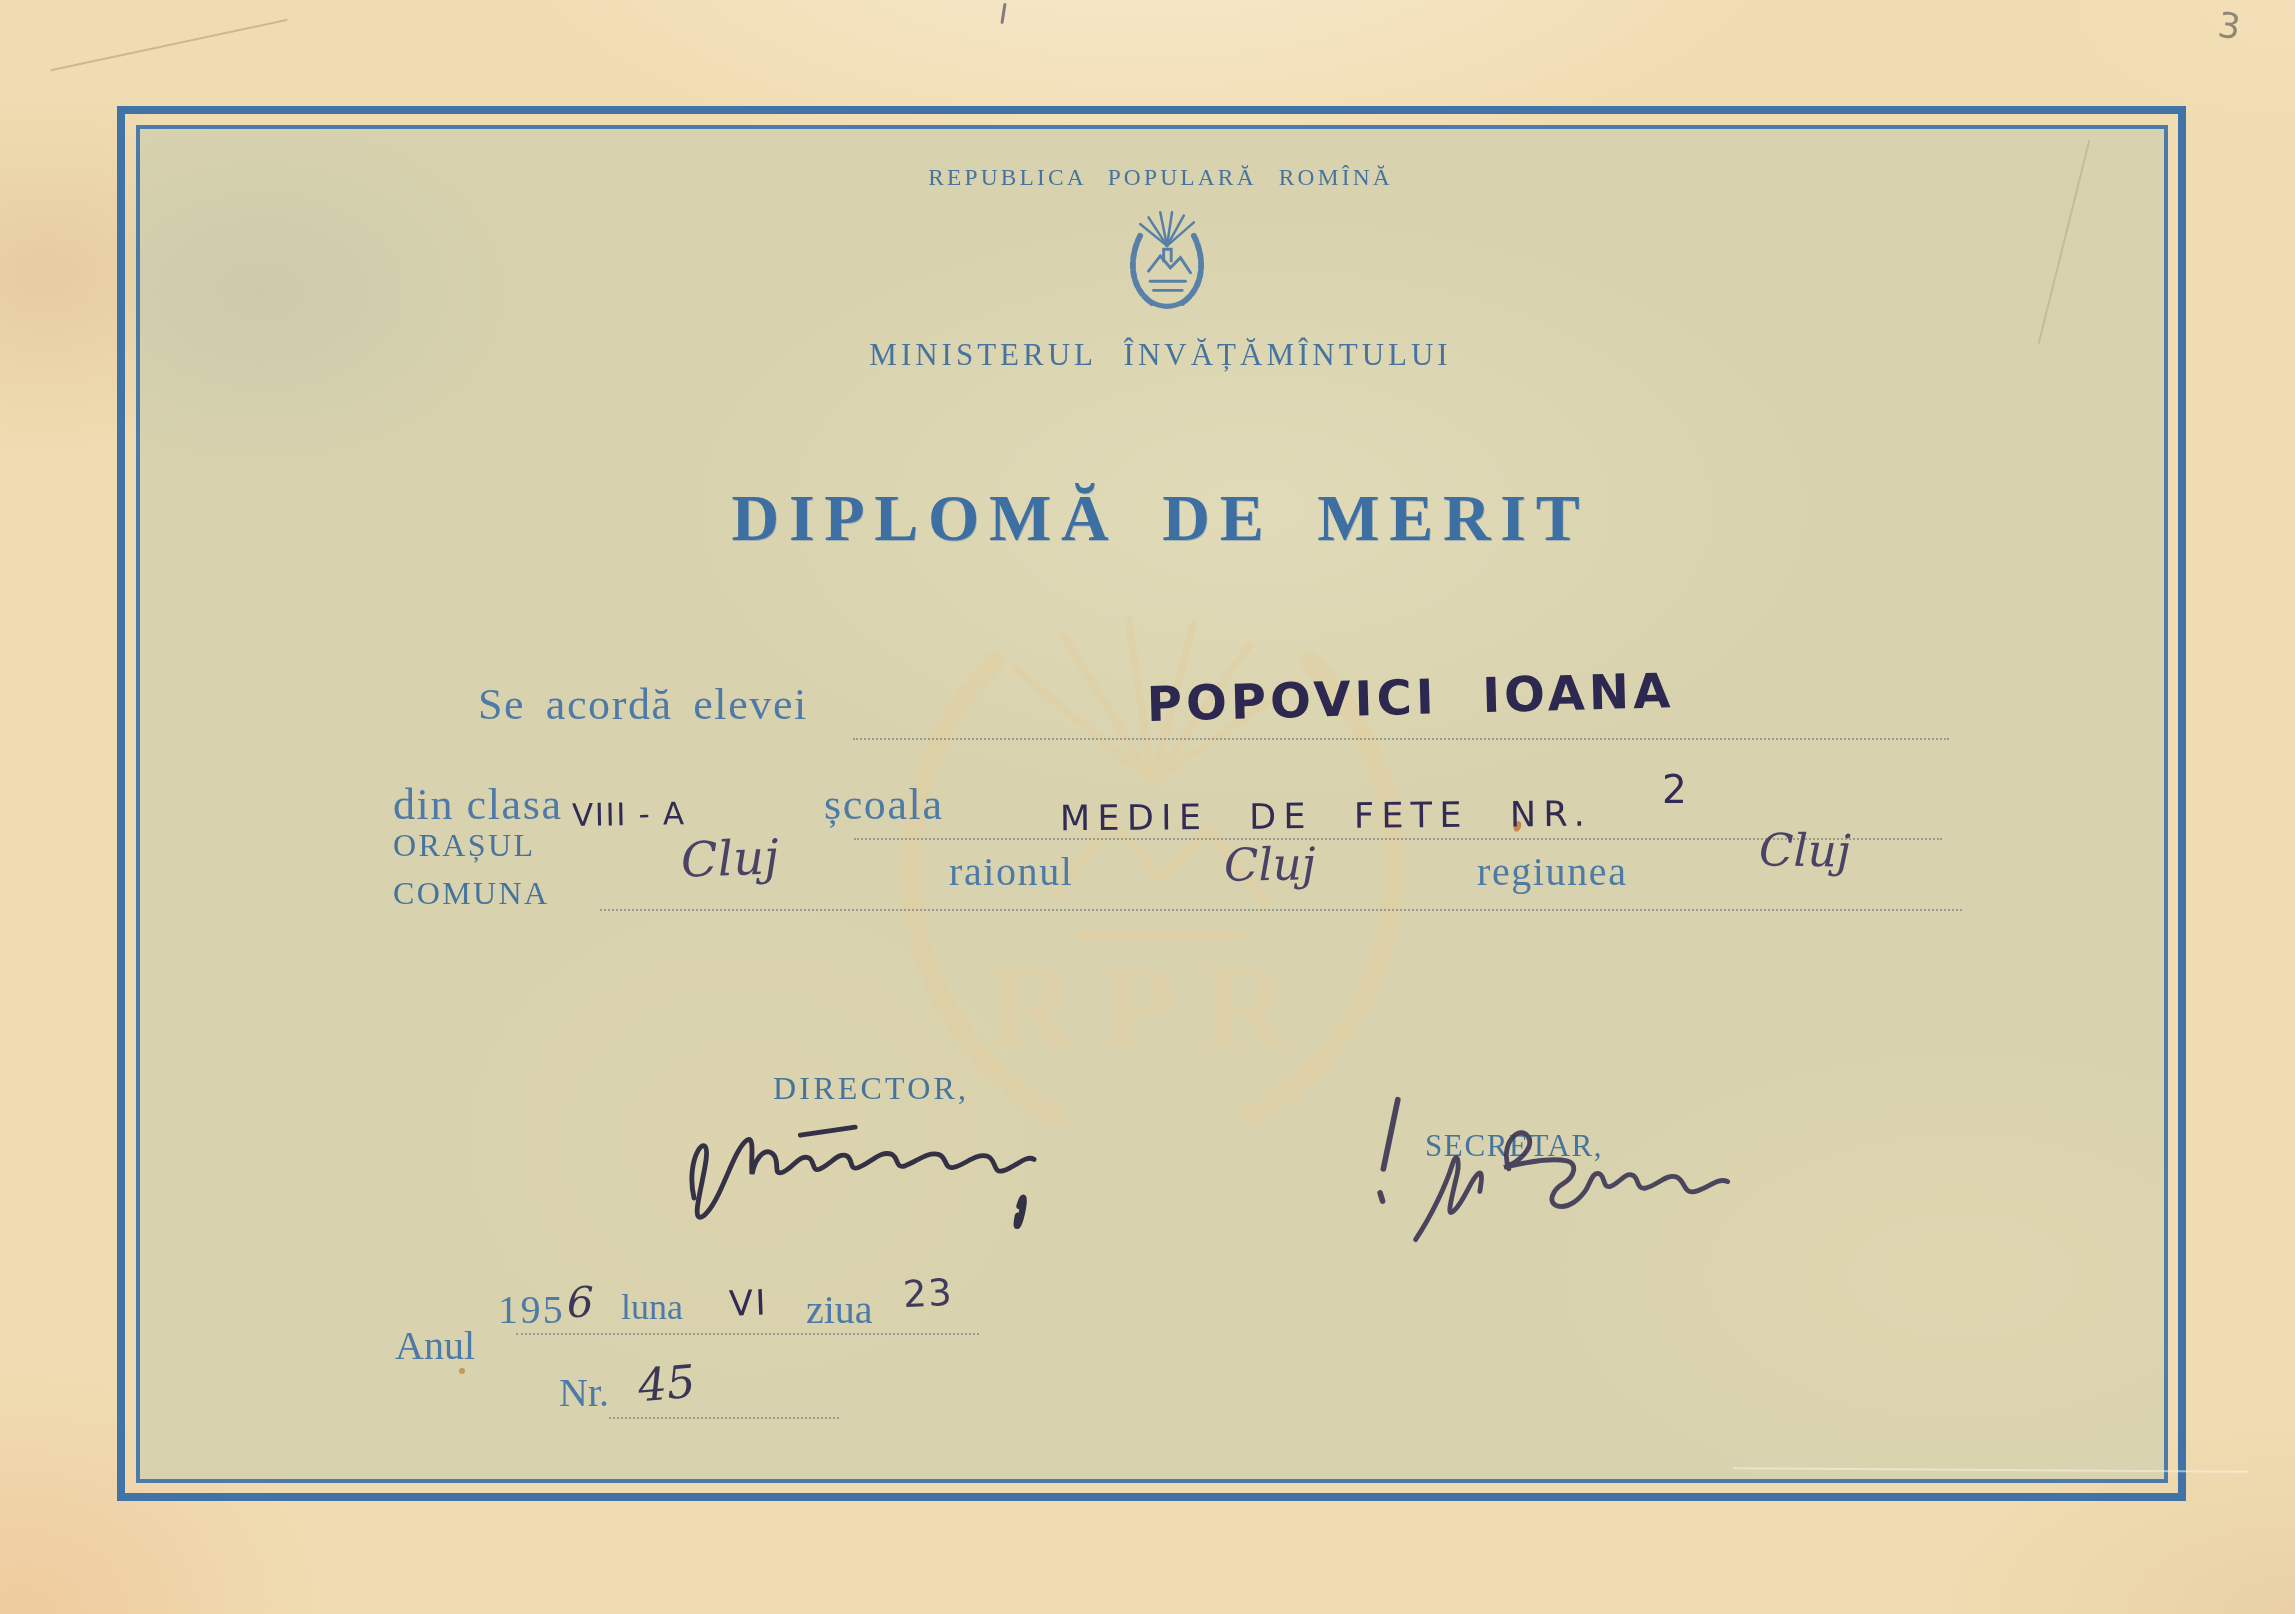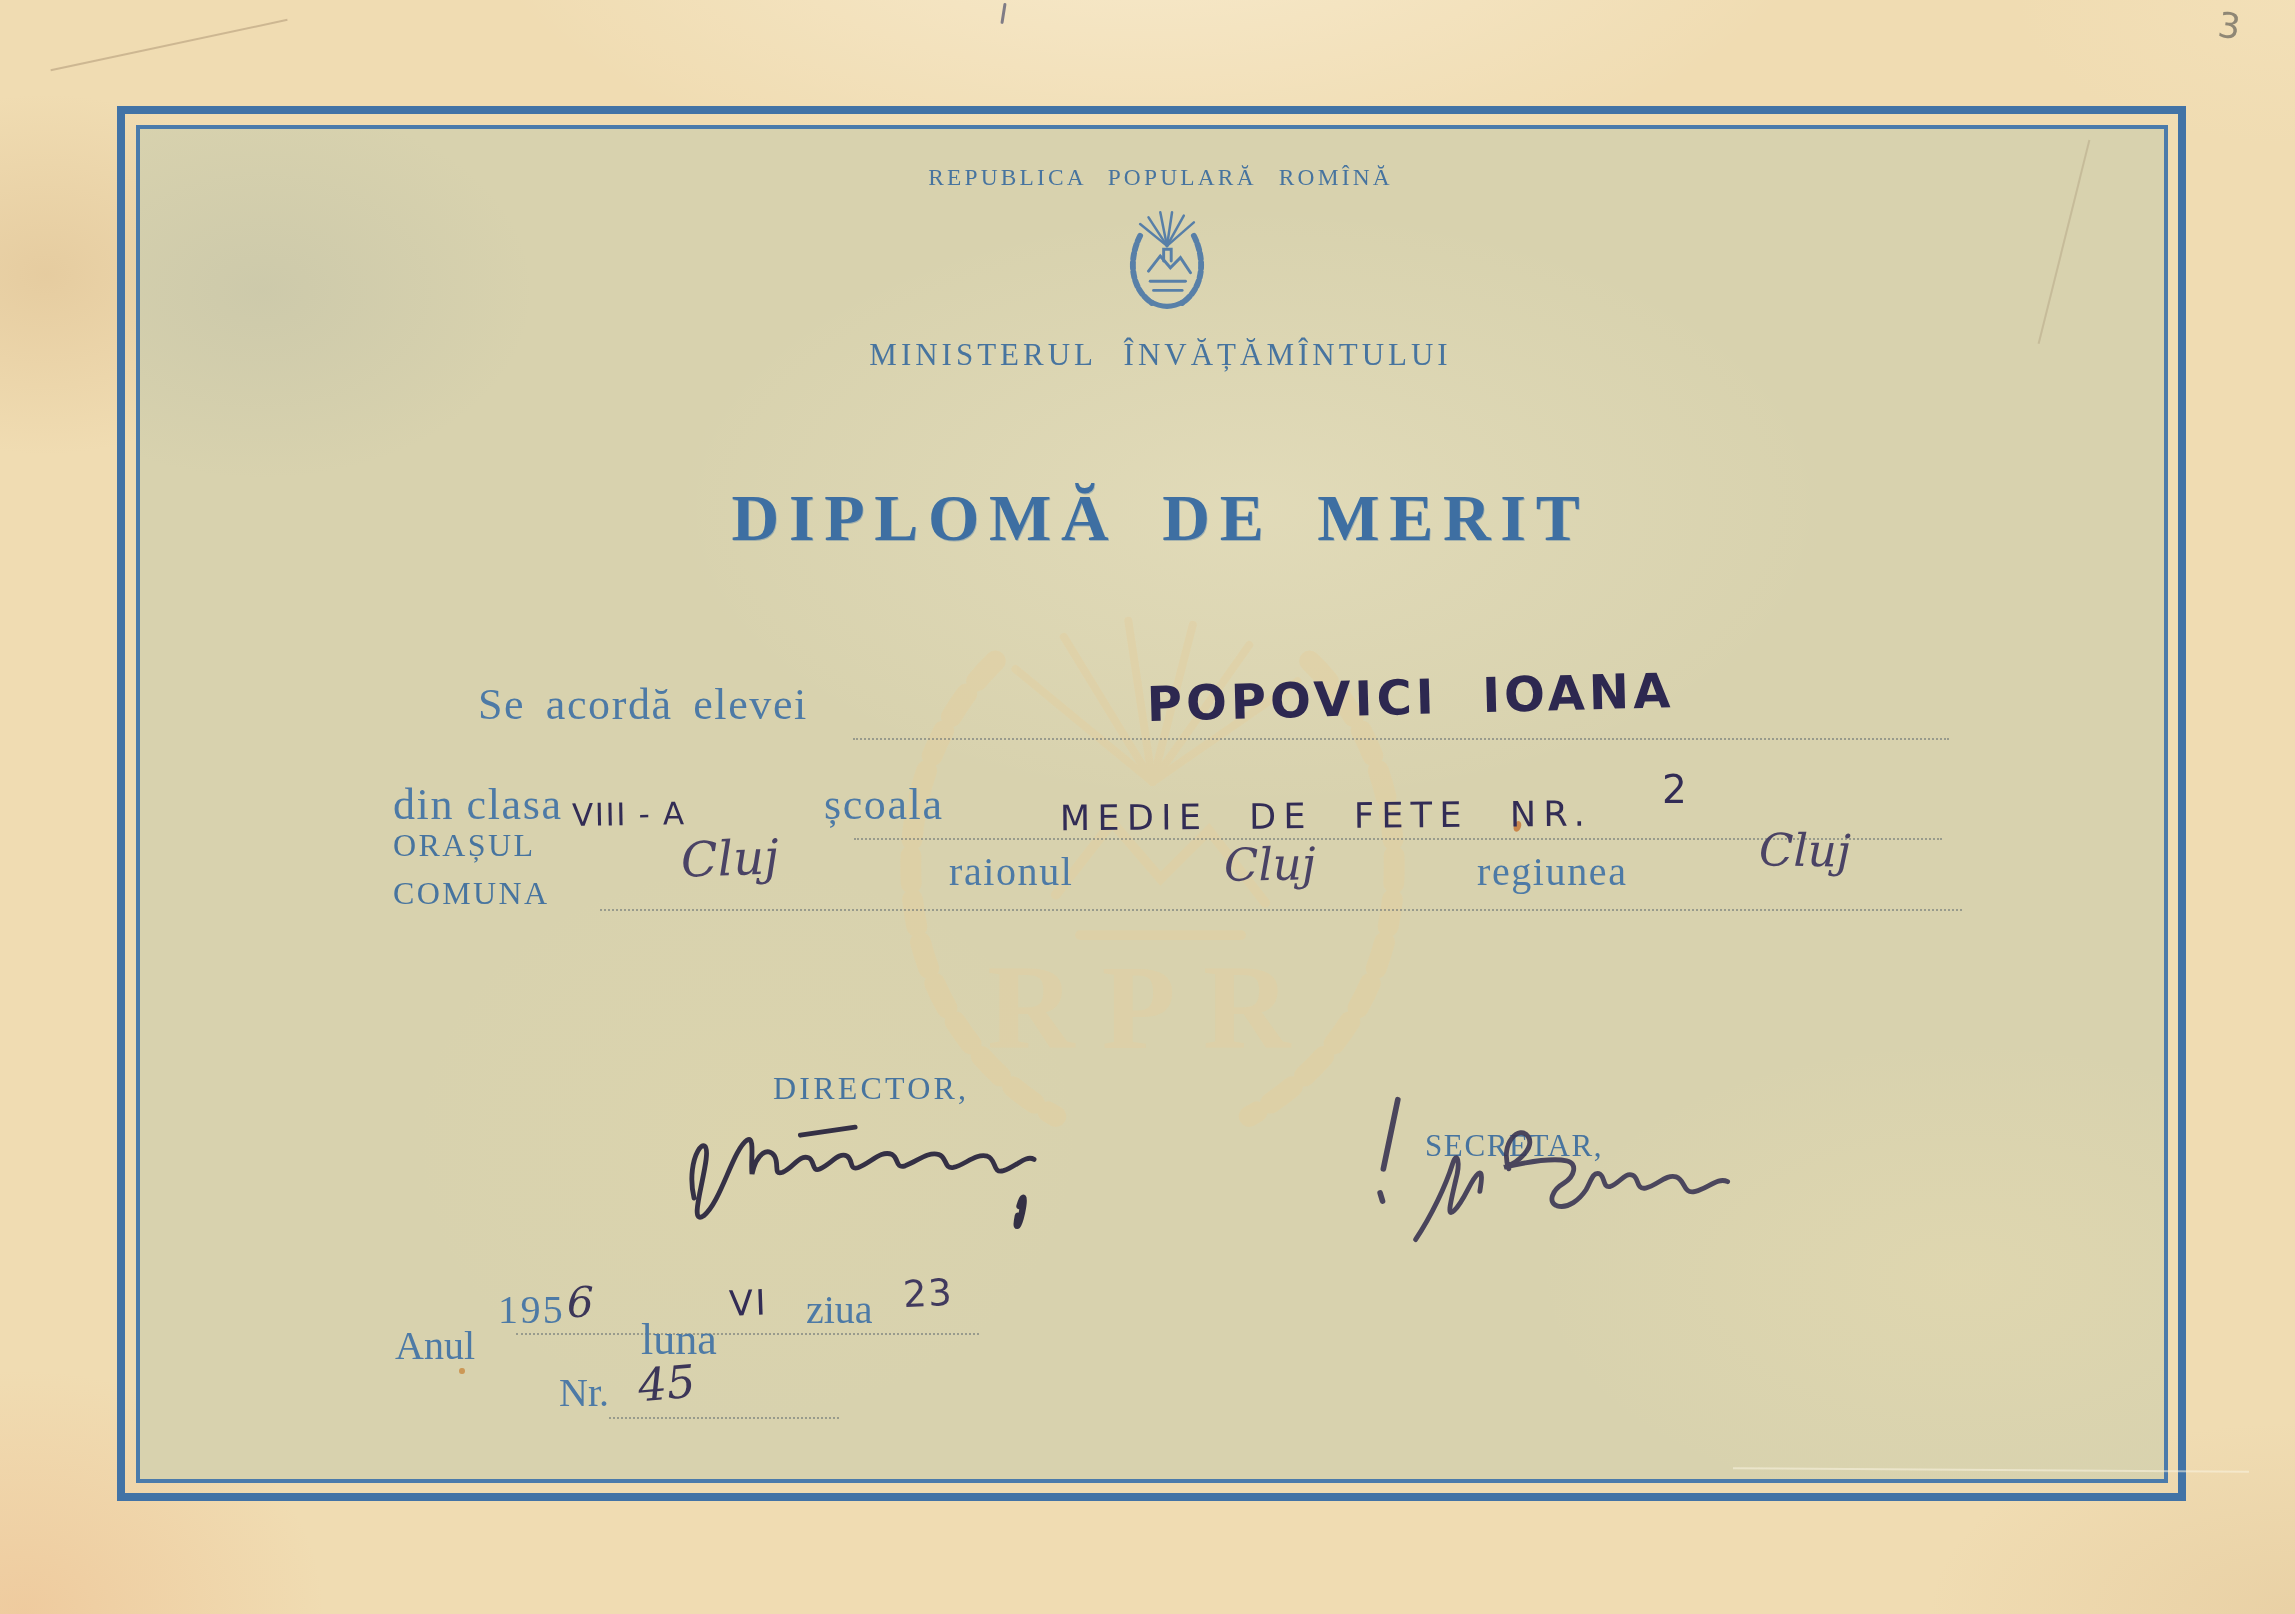--- a/index.html
+++ b/index.html
@@ -176,21 +176,21 @@
                    C334,109 330,124 342,122 C356,119 368,104 380,108 C392,112 388,130 404,126
                    C420,122 432,108 444,114"></path>
         </g>
       </svg>
     </div>
 
     <div class="dotline" style="left:516px;top:1333px;width:463px;"></div>
     <div class="print-italic" style="left:395px;top:1286px;font-size:40px;margin-top:36px;">Anul</div>
     <div class="print-italic" style="left:498px;top:1286px;font-size:40px;letter-spacing:2.4px;">195</div>
     <div class="hand-cursive" style="left:567px;top:1278px;font-size:42px;color:#3c3658;">6</div>
-    <div class="print-italic" style="left:641px;top:1286px;font-size:44px;margin-top:28px;">luna</div>
+    <div class="print-italic" style="left:621px;top:1286px;font-size:36px;">luna</div>
     <div class="hand-caps" style="left:729px;top:1283px;font-size:35px;letter-spacing:2.4px;transform:rotate(-2deg);">VI</div>
     <div class="print-italic" style="left:806px;top:1286px;font-size:40px;">ziua</div>
     <div class="hand-caps" style="left:903px;top:1272px;font-size:37px;letter-spacing:1.6px;transform:rotate(-3deg);color:#413a5e;">23</div>
 
     <div class="dotline" style="left:609px;top:1417px;width:230px;"></div>
     <div class="print-italic" style="left:559px;top:1369px;font-size:40px;">Nr.</div>
     <div class="hand-cursive" style="left:638px;top:1357px;font-size:45px;color:#3c3658;transform:rotate(-5deg);">45</div>
 
   </div>
 </div>

